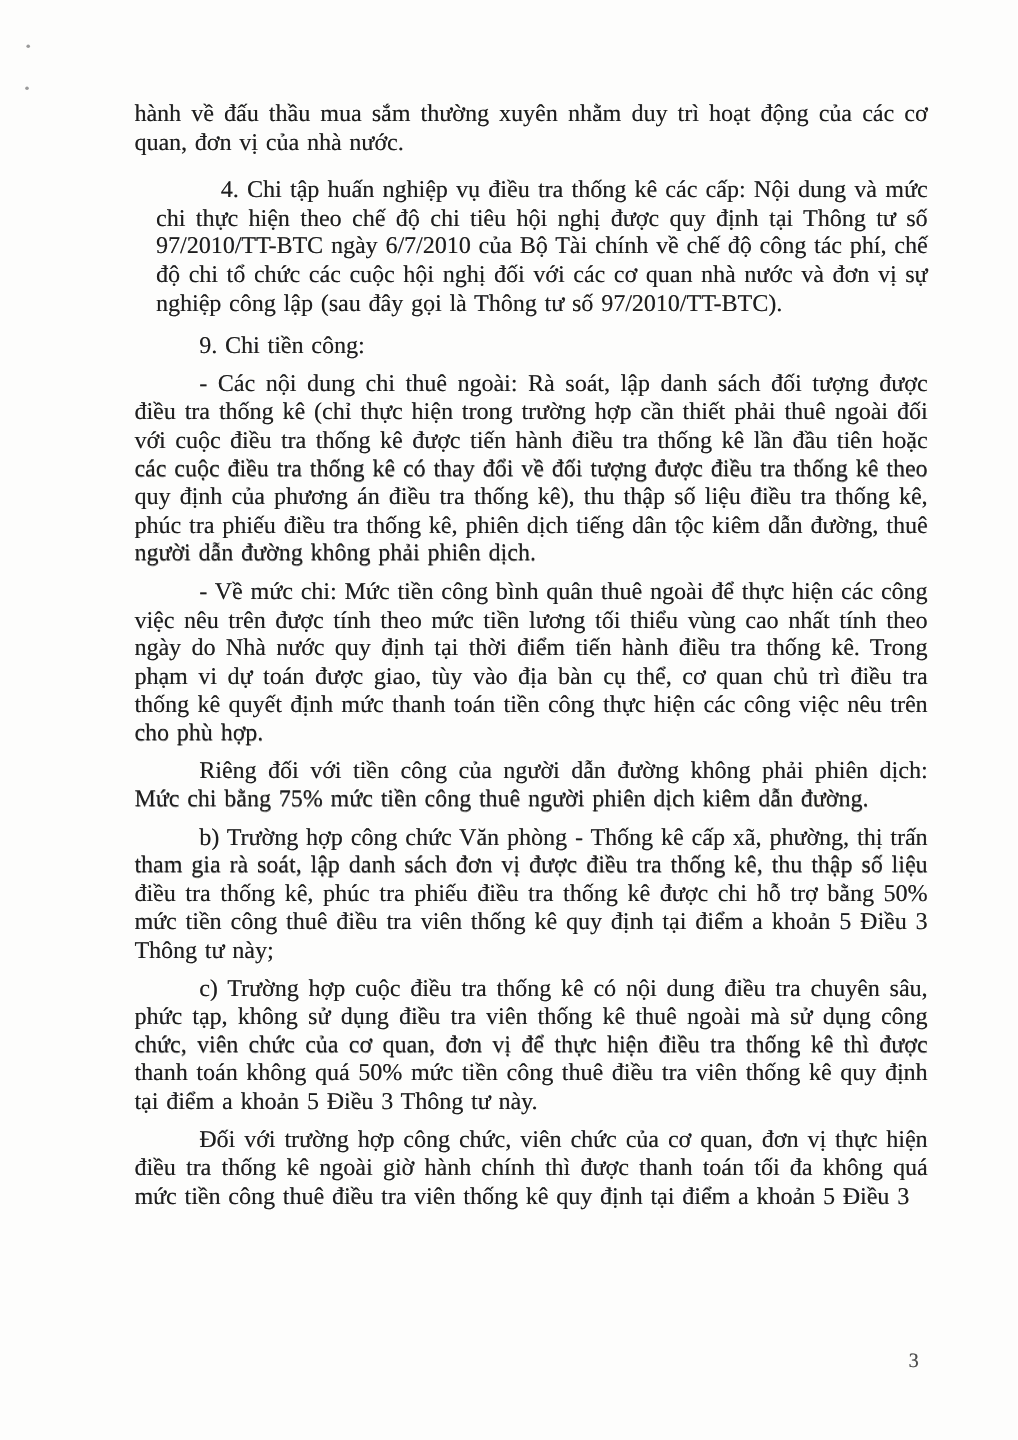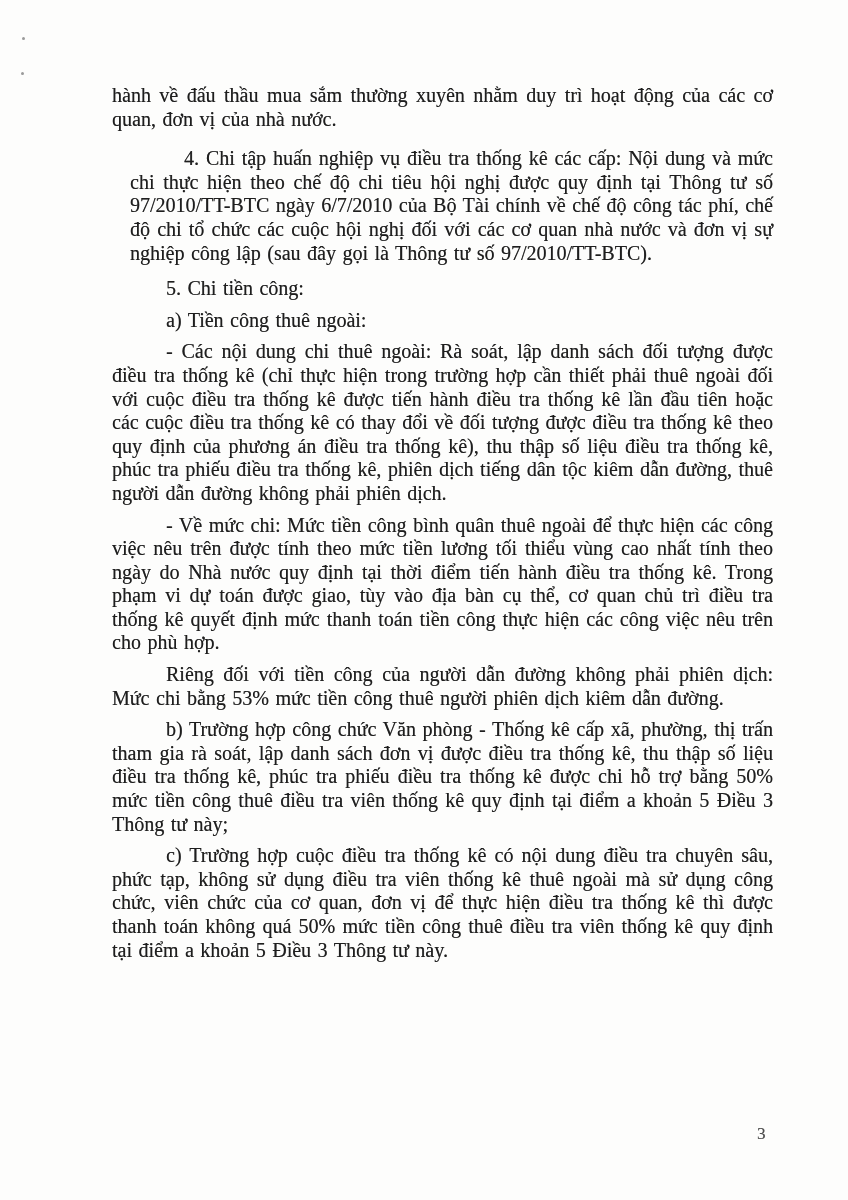--- a/index.html
+++ b/index.html
@@ -57,31 +57,31 @@
 
 <div class="page">
   <span class="artifact dot1"></span>
   <span class="artifact dot2"></span>
 
   <div class="content">
     <p class="para no-indent gap-lg">hành về đấu thầu mua sắm thường xuyên nhằm duy trì hoạt động của các cơ quan, đơn vị của nhà nước.</p>
 
     <p class="para gap-md">4. Chi tập huấn nghiệp vụ điều tra thống kê các cấp: Nội dung và mức chi thực hiện theo chế độ chi tiêu hội nghị được quy định tại Thông tư số 97/2010/TT-BTC ngày 6/7/2010 của Bộ Tài chính về chế độ công tác phí, chế độ chi tổ chức các cuộc hội nghị đối với các cơ quan nhà nước và đơn vị sự nghiệp công lập (sau đây gọi là Thông tư số 97/2010/TT-BTC).</p>
 
-    <p class="para">5. Chi tiền công:</p>
+    <p class="para">9. Chi tiền công:</p>
 
-    <p class="para">a) Tiền công thuê ngoài:</p>
 
     <p class="para">- Các nội dung chi thuê ngoài: Rà soát, lập danh sách đối tượng được điều tra thống kê (chỉ thực hiện trong trường hợp cần thiết phải thuê ngoài đối với cuộc điều tra thống kê được tiến hành điều tra thống kê lần đầu tiên hoặc các cuộc điều tra thống kê có thay đổi về đối tượng được điều tra thống kê theo quy định của phương án điều tra thống kê), thu thập số liệu điều tra thống kê, phúc tra phiếu điều tra thống kê, phiên dịch tiếng dân tộc kiêm dẫn đường, thuê người dẫn đường không phải phiên dịch.</p>
 
     <p class="para">- Về mức chi: Mức tiền công bình quân thuê ngoài để thực hiện các công việc nêu trên được tính theo mức tiền lương tối thiểu vùng cao nhất tính theo ngày do Nhà nước quy định tại thời điểm tiến hành điều tra thống kê. Trong phạm vi dự toán được giao, tùy vào địa bàn cụ thể, cơ quan chủ trì điều tra thống kê quyết định mức thanh toán tiền công thực hiện các công việc nêu trên cho phù hợp.</p>
 
 
-    <p class="para">Riêng đối với tiền công của người dẫn đường không phải phiên dịch: Mức chi bằng 53% mức tiền công thuê người phiên dịch kiêm dẫn đường.</p>
+    <p class="para">Riêng đối với tiền công của người dẫn đường không phải phiên dịch: Mức chi bằng 75% mức tiền công thuê người phiên dịch kiêm dẫn đường.</p>
 
     <p class="para">b) Trường hợp công chức Văn phòng - Thống kê cấp xã, phường, thị trấn tham gia rà soát, lập danh sách đơn vị được điều tra thống kê, thu thập số liệu điều tra thống kê, phúc tra phiếu điều tra thống kê được chi hỗ trợ bằng 50% mức tiền công thuê điều tra viên thống kê quy định tại điểm a khoản 5 Điều 3 Thông tư này;</p>
 
     <p class="para">c) Trường hợp cuộc điều tra thống kê có nội dung điều tra chuyên sâu, phức tạp, không sử dụng điều tra viên thống kê thuê ngoài mà sử dụng công chức, viên chức của cơ quan, đơn vị để thực hiện điều tra thống kê thì được thanh toán không quá 50% mức tiền công thuê điều tra viên thống kê quy định tại điểm a khoản 5 Điều 3 Thông tư này.</p>
 
+    <p class="para">Đối với trường hợp công chức, viên chức của cơ quan, đơn vị thực hiện điều tra thống kê ngoài giờ hành chính thì được thanh toán tối đa không quá mức tiền công thuê điều tra viên thống kê quy định tại điểm a khoản 5 Điều 3</p>
   </div>
 
   <div class="page-number">3</div>
 </div>
 
 </body></html>

